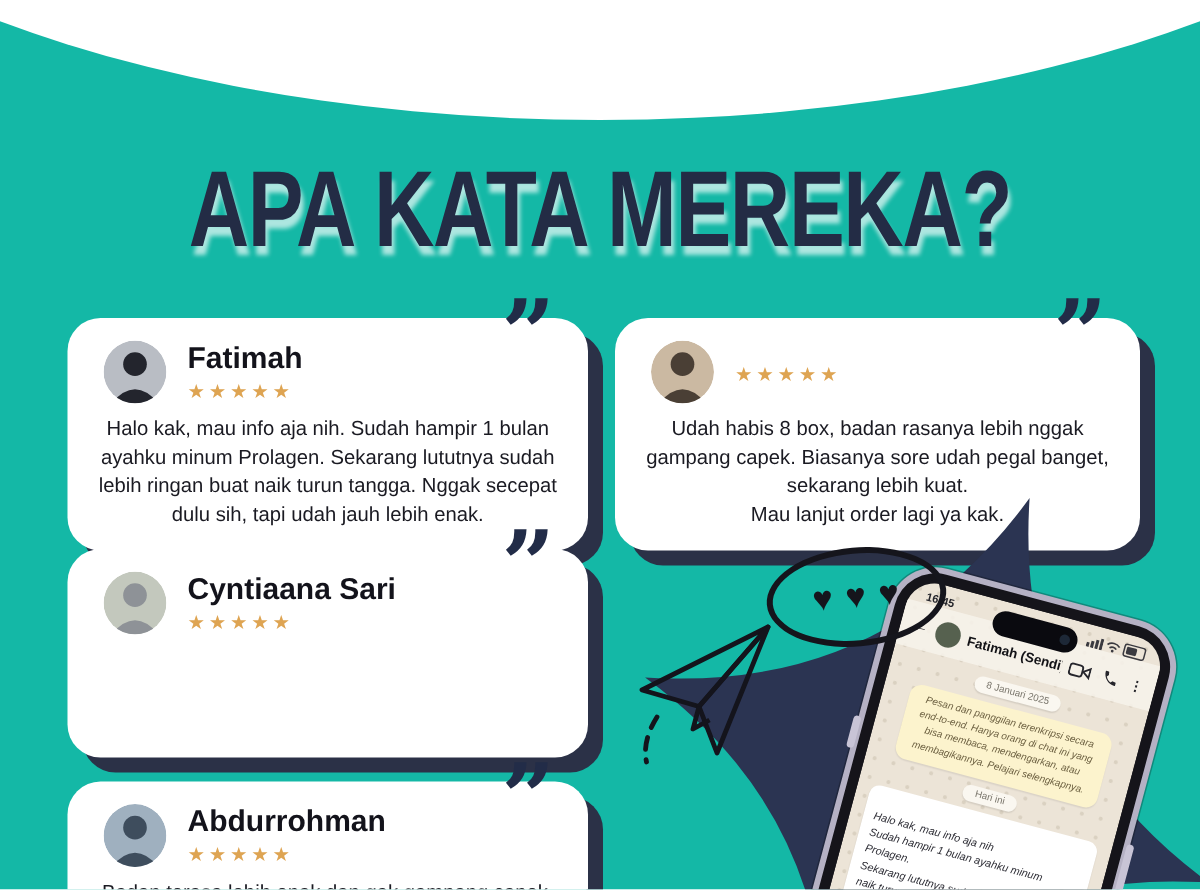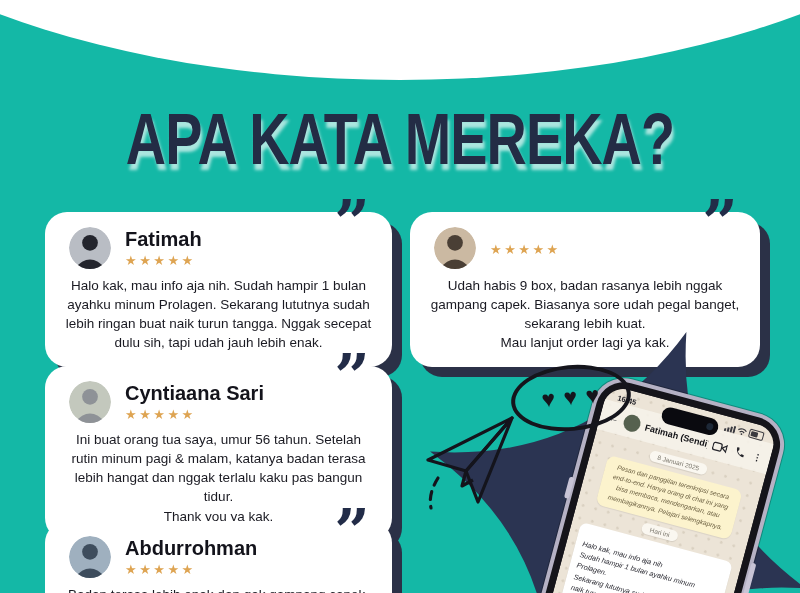--- a/index.html
+++ b/index.html
@@ -162,41 +162,39 @@
         <svg viewBox="0 0 40 40" width="42" height="42">
           <circle cx="20" cy="20" r="20" fill="#cbb9a2"></circle>
           <circle cx="20" cy="15" r="7.5" fill="#4a3f35"></circle>
           <path d="M5,40 Q20,22 35,40 Z" fill="#4a3f35"></path>
         </svg>
       </span>
       <div class="nameblock">
         <div class="stars">★★★★★</div>
       </div>
     </div>
-    <p class="review">Udah habis 9 box, badan rasanya lebih nggak gampang capek. Biasanya sore udah pegal banget, sekarang lebih kuat.
+    <p class="review">Udah habis 8 box, badan rasanya lebih nggak gampang capek. Biasanya sore udah pegal banget, sekarang lebih kuat.
 Mau lanjut order lagi ya kak.</p>
   </section>
 
   <section class="card c3">
     <span class="quote">”</span>
     <div class="card-head">
       <span class="avatar">
         <svg viewBox="0 0 40 40" width="42" height="42">
           <circle cx="20" cy="20" r="20" fill="#c3c8bd"></circle>
           <circle cx="20" cy="15" r="7.5" fill="#8e9297"></circle>
           <path d="M5,40 Q20,22 35,40 Z" fill="#8e9297"></path>
         </svg>
       </span>
       <div class="nameblock">
         <div class="name">Cyntiaana Sari</div>
         <div class="stars">★★★★★</div>
       </div>
     </div>
-    <p class="review">Ini buat orang tua saya, umur 56 tahun. Setelah rutin minum pagi &amp; malam, katanya badan terasa lebih hangat dan nggak terlalu kaku pas bangun tidur.
-Thank you ya kak.</p>
   </section>
 
   <section class="card c4">
     <span class="quote">”</span>
     <div class="card-head">
       <span class="avatar">
         <svg viewBox="0 0 40 40" width="42" height="42">
           <circle cx="20" cy="20" r="20" fill="#9fb0bf"></circle>
           <circle cx="20" cy="15" r="7.5" fill="#3e4d5d"></circle>
           <path d="M5,40 Q20,22 35,40 Z" fill="#3e4d5d"></path>

